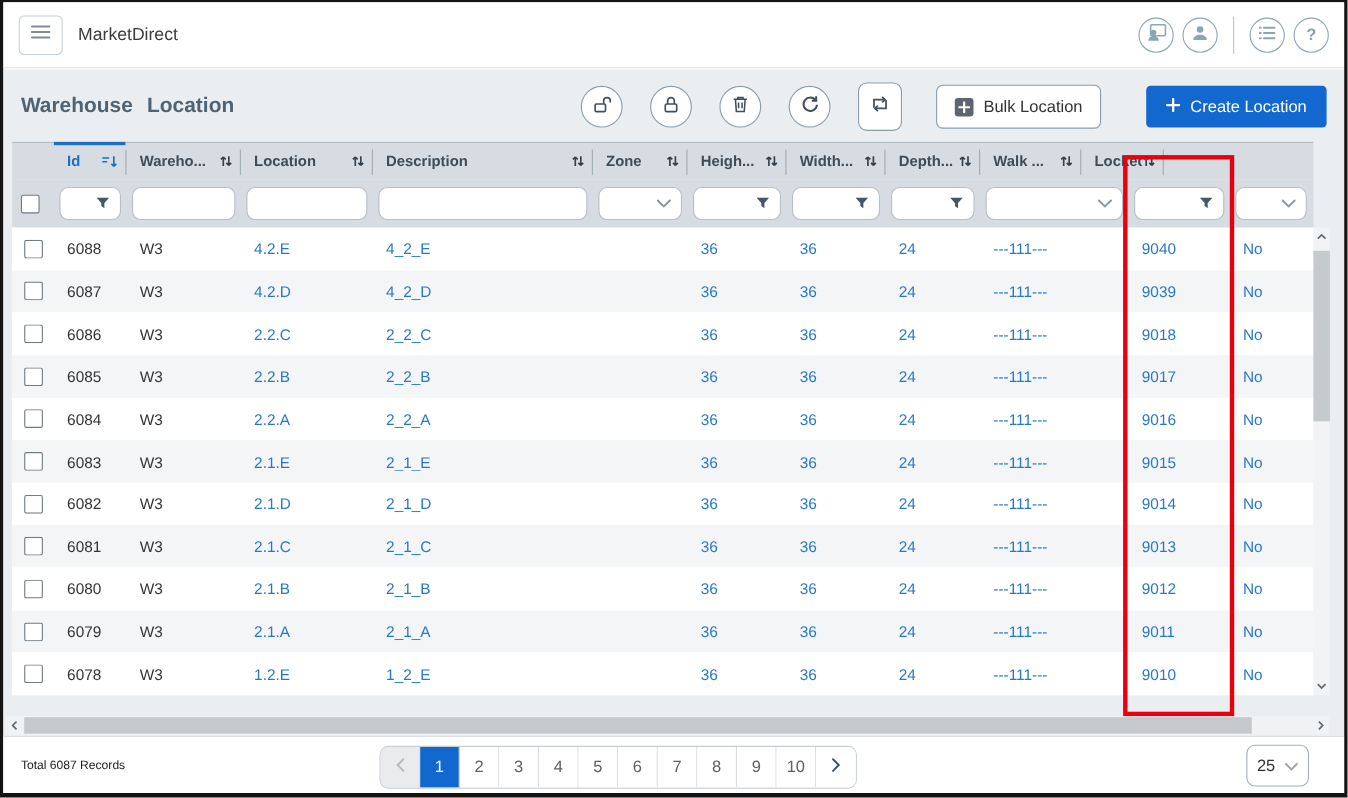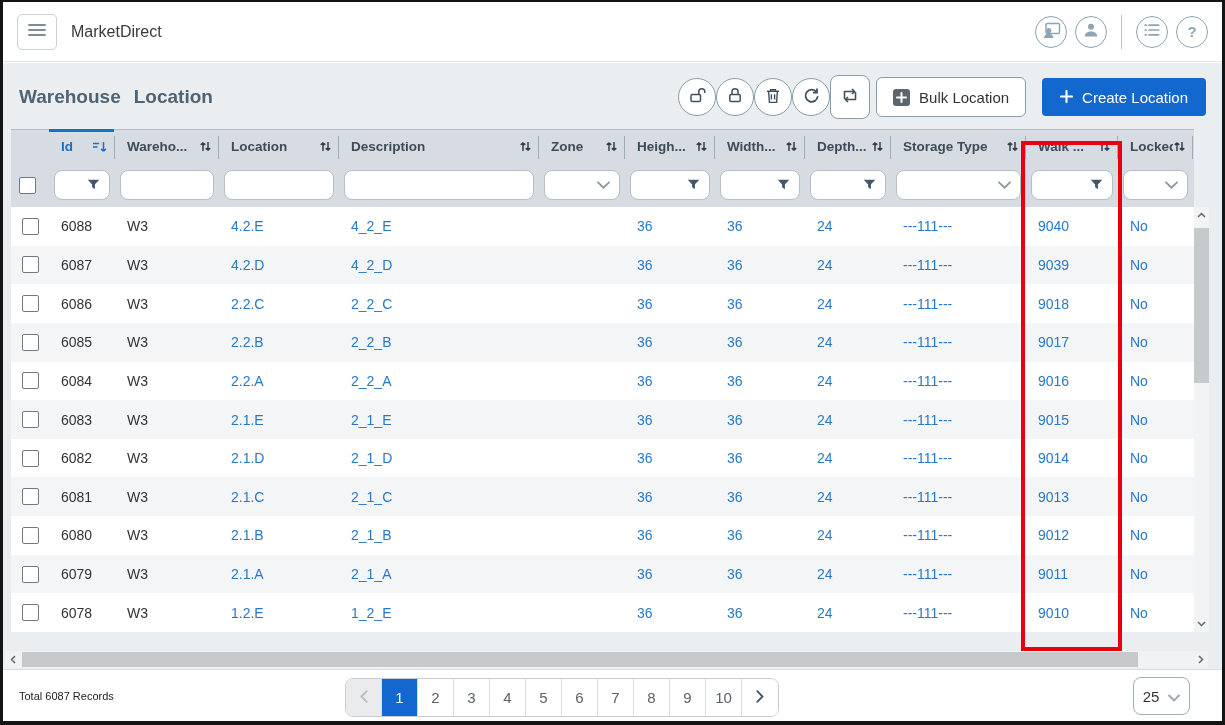--- a/index.html
+++ b/index.html
@@ -13,21 +13,21 @@
   .topbar { height:60px; background:#fff; display:flex; align-items:center; padding:0 14px; border-bottom:1px solid #e2e5e8; }
   .hamburger { width:40px; height:36px; border:1px solid #c7d1d9; border-radius:5px; background:#fff; display:flex; align-items:center; justify-content:center; cursor:pointer; }
   .app-title { margin-left:14px; font-size:16px; color:#3a3a3a; }
   .topbar-right { margin-left:auto; display:flex; align-items:center; gap:8px; }
   .cicon { width:32px; height:32px; border:1.5px solid #8da4b2; border-radius:50%; background:#fff; display:flex; align-items:center; justify-content:center; cursor:pointer; color:#8da4b2; font-size:15px; font-weight:700; }
   .tdivider { width:1px; height:34px; background:#b8c2c8; margin:0 6px; }
   
   .content { position:absolute; top:61px; left:0; right:0; bottom:0; background:#ebeef1; }
   .page-head { display:flex; align-items:center; height:56px; padding:12px 16px 0; }
   .crumb { font-size:19px; font-weight:700; color:#4e6373; margin-right:13px; }
-  .toolbar { margin-left:auto; display:flex; align-items:center; gap:0; }
+  .toolbar { margin-left:auto; display:flex; align-items:center; gap:25px; }
   .tool-circle { width:38px; height:38px; border-radius:50%; border:1px solid #879dab; background:#fff; display:flex; align-items:center; justify-content:center; cursor:pointer; }
   .tool-square { width:40px; height:44px; border-radius:8px; border:1px solid #879dab; background:#fff; display:flex; align-items:center; justify-content:center; cursor:pointer; margin-right:6px; }
   .btn-bulk { height:40px; padding:0 16px; border-radius:6px; border:1px solid #879dab; background:#fff; display:flex; align-items:center; gap:9px; font-size:15px; color:#333; cursor:pointer; margin-right:16px; }
   .bulk-plus { width:17px; height:17px; background:#5d666e; border-radius:3px; display:flex; align-items:center; justify-content:center; }
   .btn-create { height:38px; padding:0 18px; border-radius:4px; border:none; background:#1268cf; color:#fff; font-size:15px; display:flex; align-items:center; gap:9px; cursor:pointer; }
   
   .grid { position:absolute; top:66px; left:8px; width:1198px; display:flex; }
   .grid-left { width:1183px; }
   .ghead { display:flex; height:34px; background:#d6dce1; border-top:1px solid #b3bcc3; }
   .gfilter { display:flex; height:44px; background:#d6dce1; }
@@ -252,28 +252,20 @@
             </span>
           </div>
           <div class="hcell col-depth">
             <span class="hlabel">Depth...</span>
             <span class="sort-icon">
               <svg width="13" height="13" viewBox="0 0 13 13" fill="none" stroke="#333f4d" stroke-width="1.5">
                 <path d="M4 11V2.7M4 2.7L1.8 4.9M4 2.7l2.2 2.2M9 2v8.3M9 10.3L6.8 8.1M9 10.3l2.2-2.2"></path>
               </svg>
             </span>
           </div>
-          <div class="hcell col-storage_type">
-            <span class="hlabel">Storage Type</span>
-            <span class="sort-icon">
-              <svg width="13" height="13" viewBox="0 0 13 13" fill="none" stroke="#333f4d" stroke-width="1.5">
-                <path d="M4 11V2.7M4 2.7L1.8 4.9M4 2.7l2.2 2.2M9 2v8.3M9 10.3L6.8 8.1M9 10.3l2.2-2.2"></path>
-              </svg>
-            </span>
-          </div>
           <div class="hcell col-walk">
             <span class="hlabel">Walk ...</span>
             <span class="sort-icon">
               <svg width="13" height="13" viewBox="0 0 13 13" fill="none" stroke="#333f4d" stroke-width="1.5">
                 <path d="M4 11V2.7M4 2.7L1.8 4.9M4 2.7l2.2 2.2M9 2v8.3M9 10.3L6.8 8.1M9 10.3l2.2-2.2"></path>
               </svg>
             </span>
           </div>
           <div class="hcell col-locked">
             <span class="hlabel">Locked</span>

